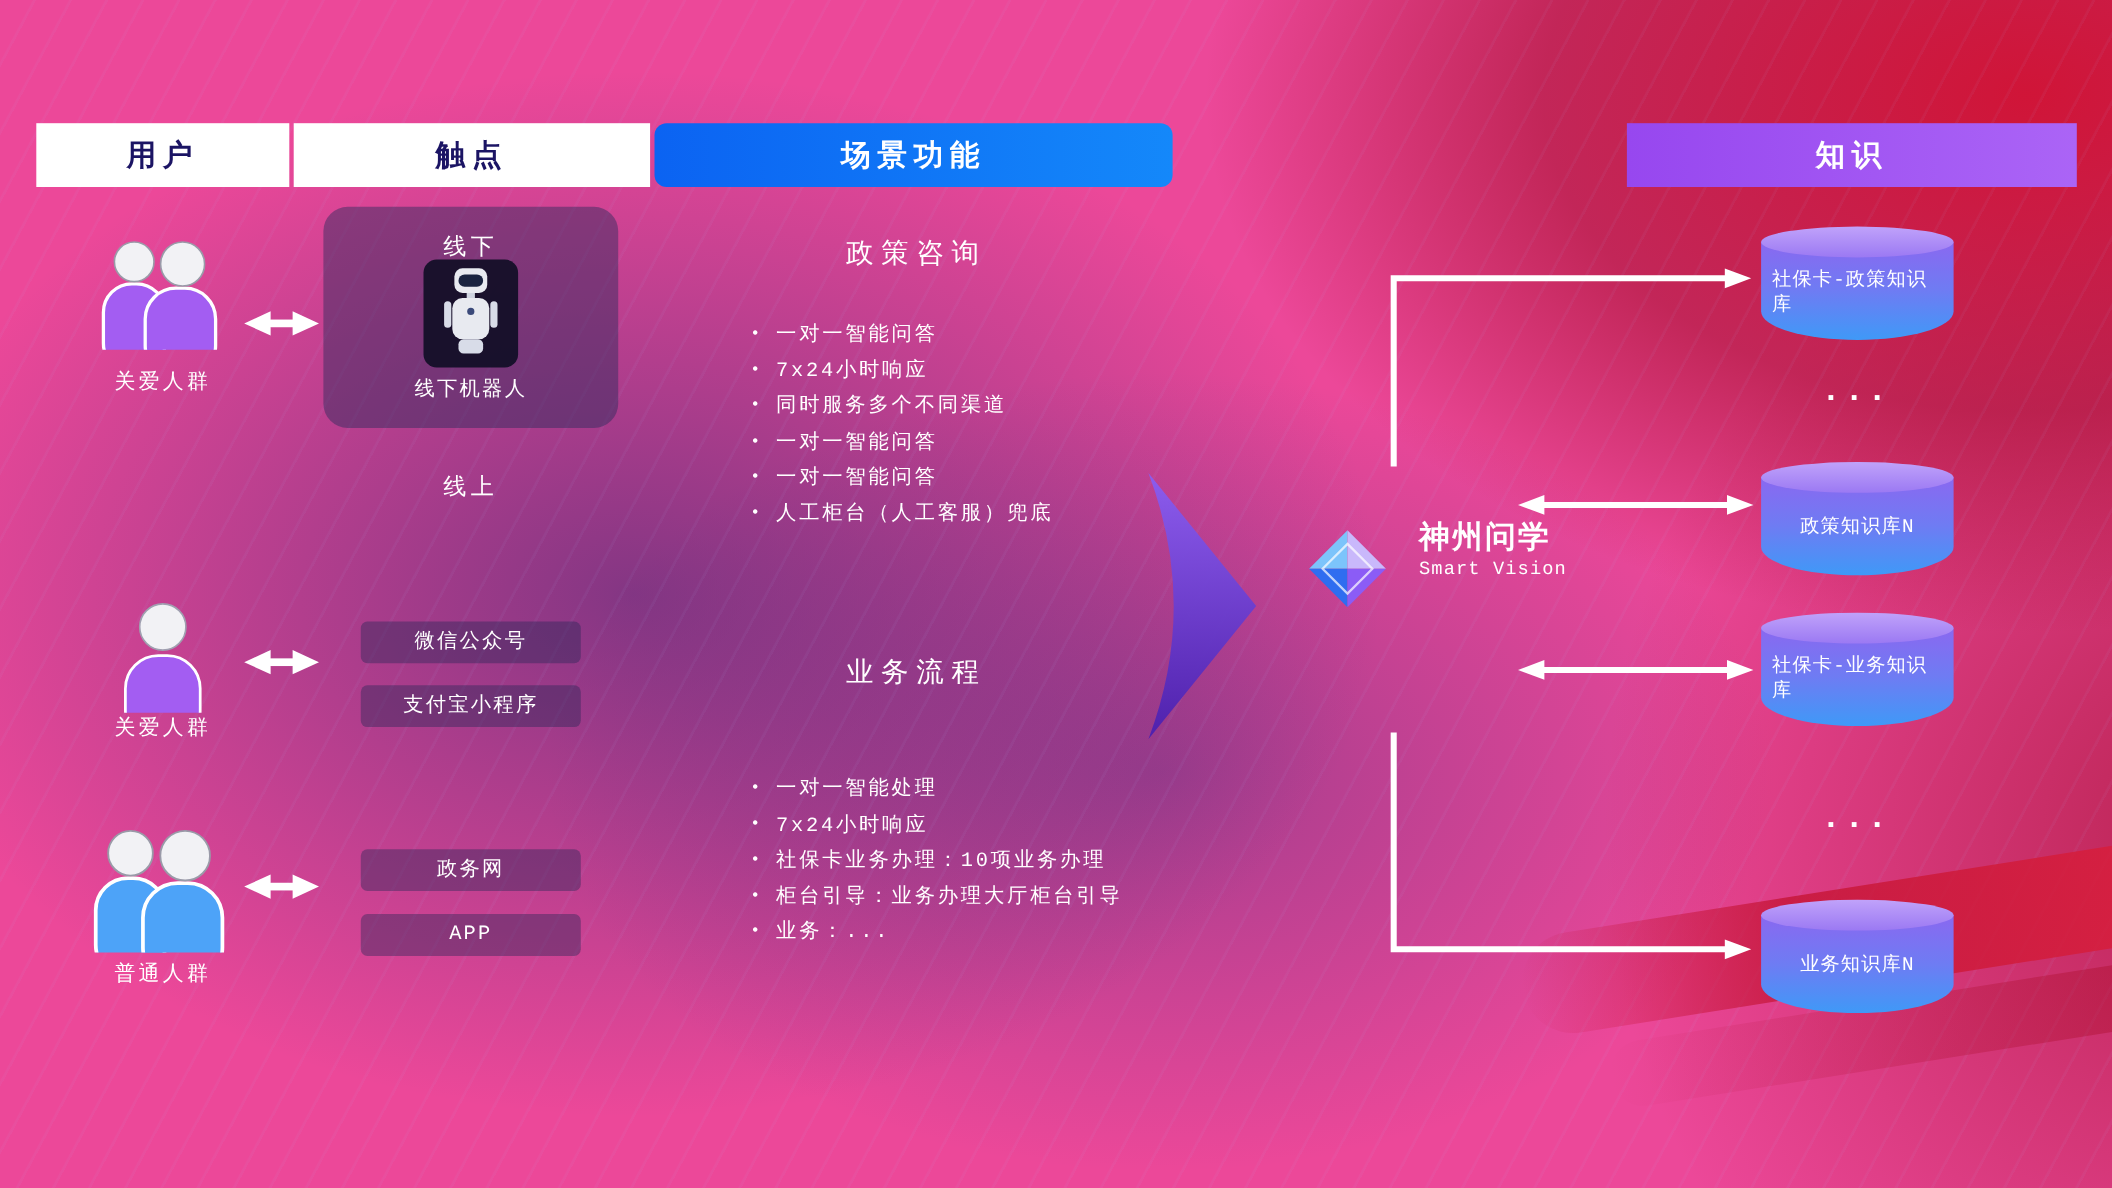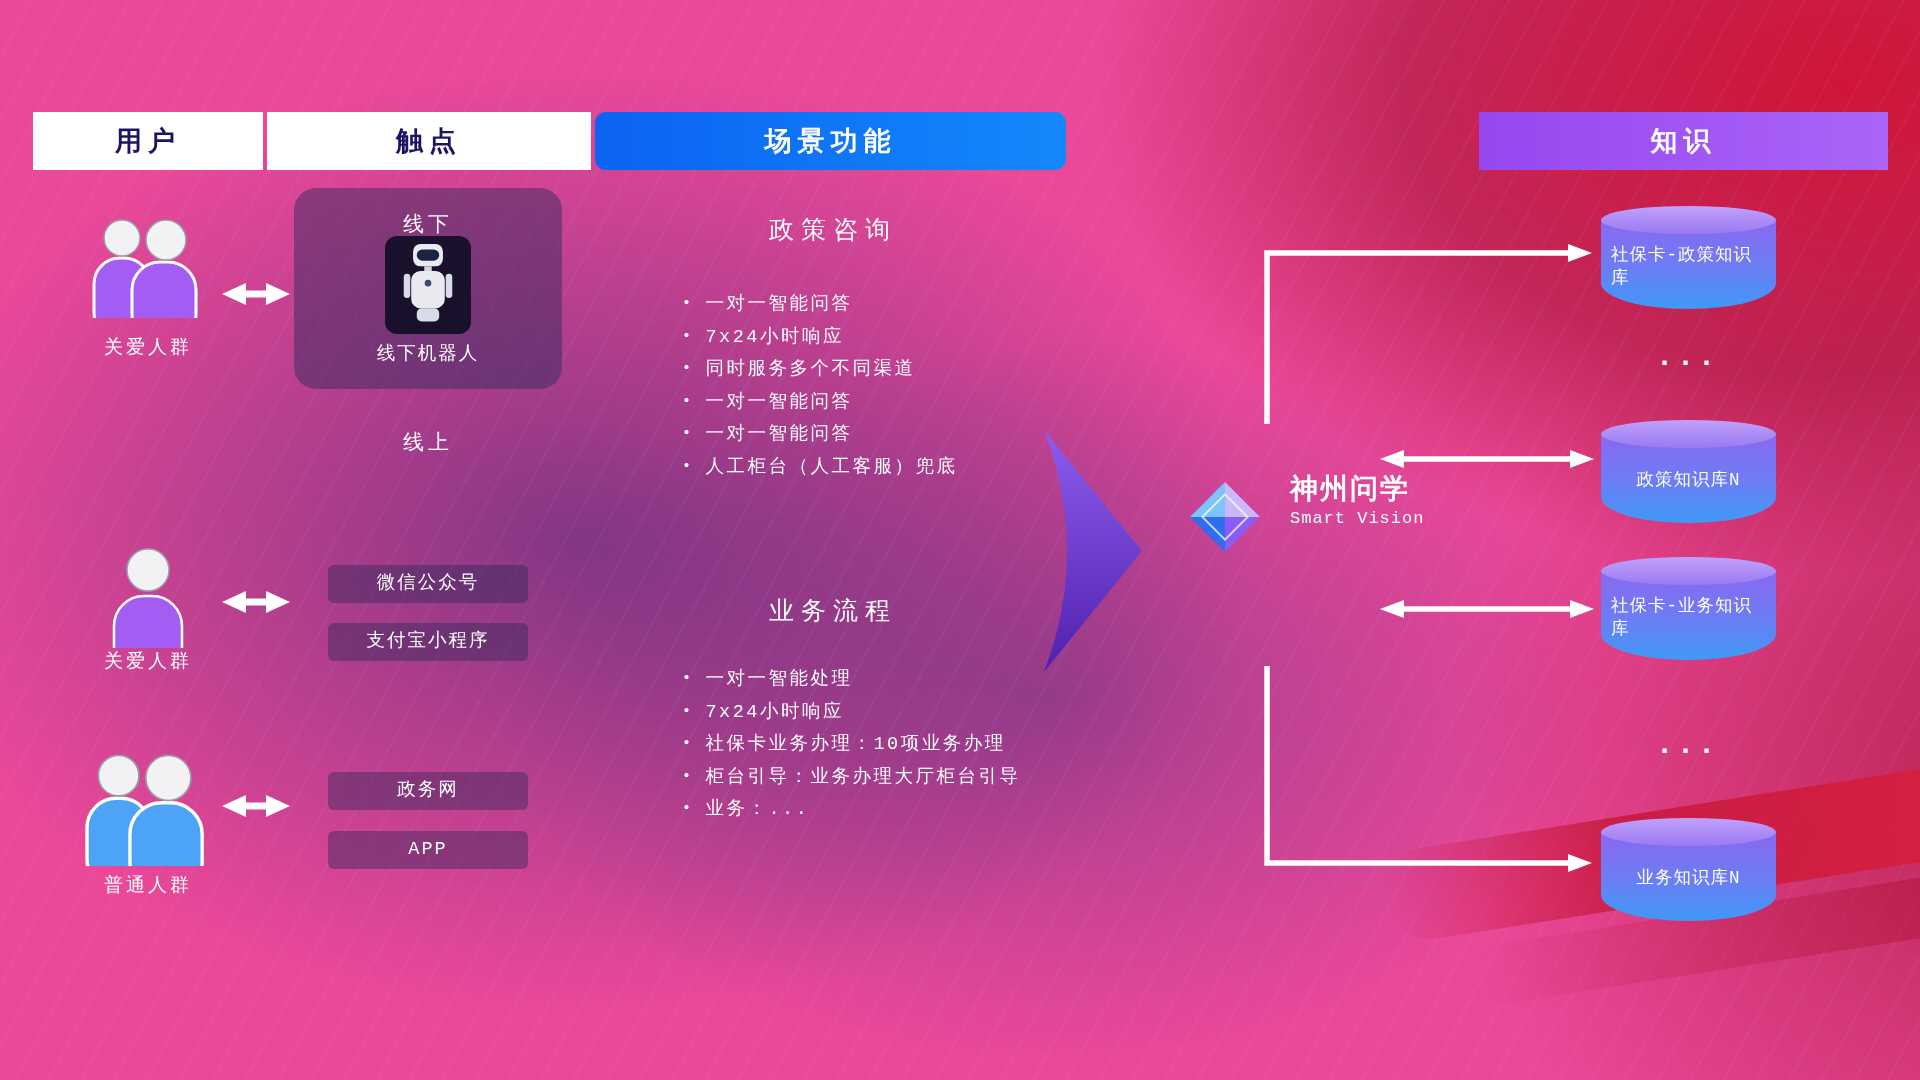--- a/index.html
+++ b/index.html
@@ -54,21 +54,21 @@
     font-size:21px;letter-spacing:4px;}
   .ch{position:absolute;left:328px;width:200px;height:38px;line-height:38px;text-align:center;
     font-size:18.5px;letter-spacing:2px;background:rgba(34,38,86,.40);border-radius:6px;}
   .ch0{top:565px;} .ch1{top:623px;} .ch2{top:772px;} .ch3{top:831px;}
 
   
   .sec-title{position:absolute;left:683px;width:300px;text-align:center;
     font-size:25px;letter-spacing:7px;font-weight:500;}
   .sec1-title{top:213px;} .sec2-title{top:594px;}
   .sec-list{position:absolute;left:682px;margin:0;padding:0;list-style:none;}
-  .sec1-list{top:289px;} .sec2-list{top:664px;}
+  .sec1-list{top:289px;} .sec2-list{top:702px;}
   .sec-list li{height:32.5px;line-height:32.5px;font-size:18.5px;letter-spacing:2.5px;
     white-space:nowrap;color:#fff;}
   .sec-list li::before{content:"•";font-size:15px;margin-right:12px;position:relative;top:-2px;}
 
   
   .big-arrow{position:absolute;left:1028px;top:430px;}
 
   
   .logo-icon{position:absolute;left:1188px;top:480px;}
   .logo-text{position:absolute;left:1274px;top:476px;margin-left:16px;}

